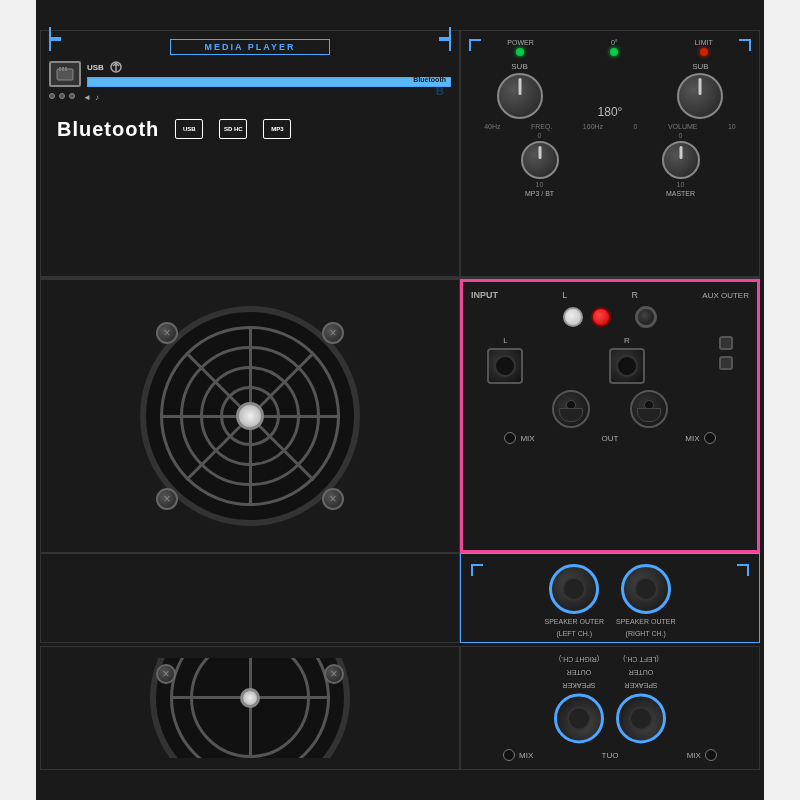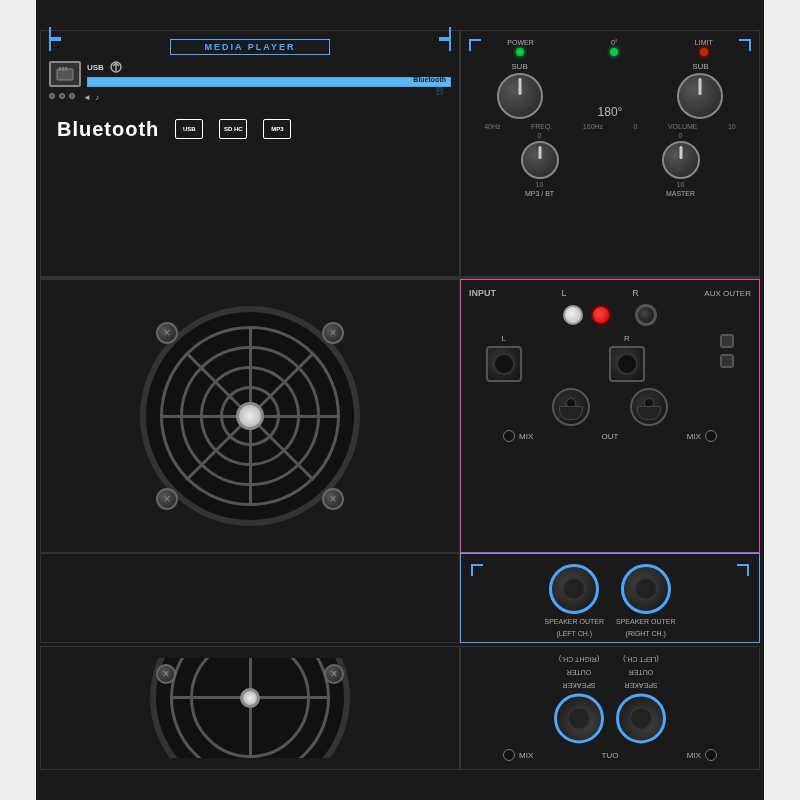--- a/index.html
+++ b/index.html
@@ -256,21 +256,21 @@
       background: #1a1a1a;
       border: 1px solid #333;
       display: flex;
       align-items: center;
       justify-content: center;
       position: relative;
     }
     .right-mid {
       width: 300px;
       background: #1a1a1a;
-      border: 1px solid #ec4899;
+      border: 3px solid #ec4899;
       padding: 8px;
     }
 
     
     .fan-container {
       width: 220px;
       height: 220px;
       position: relative;
     }
     .fan-outer {

